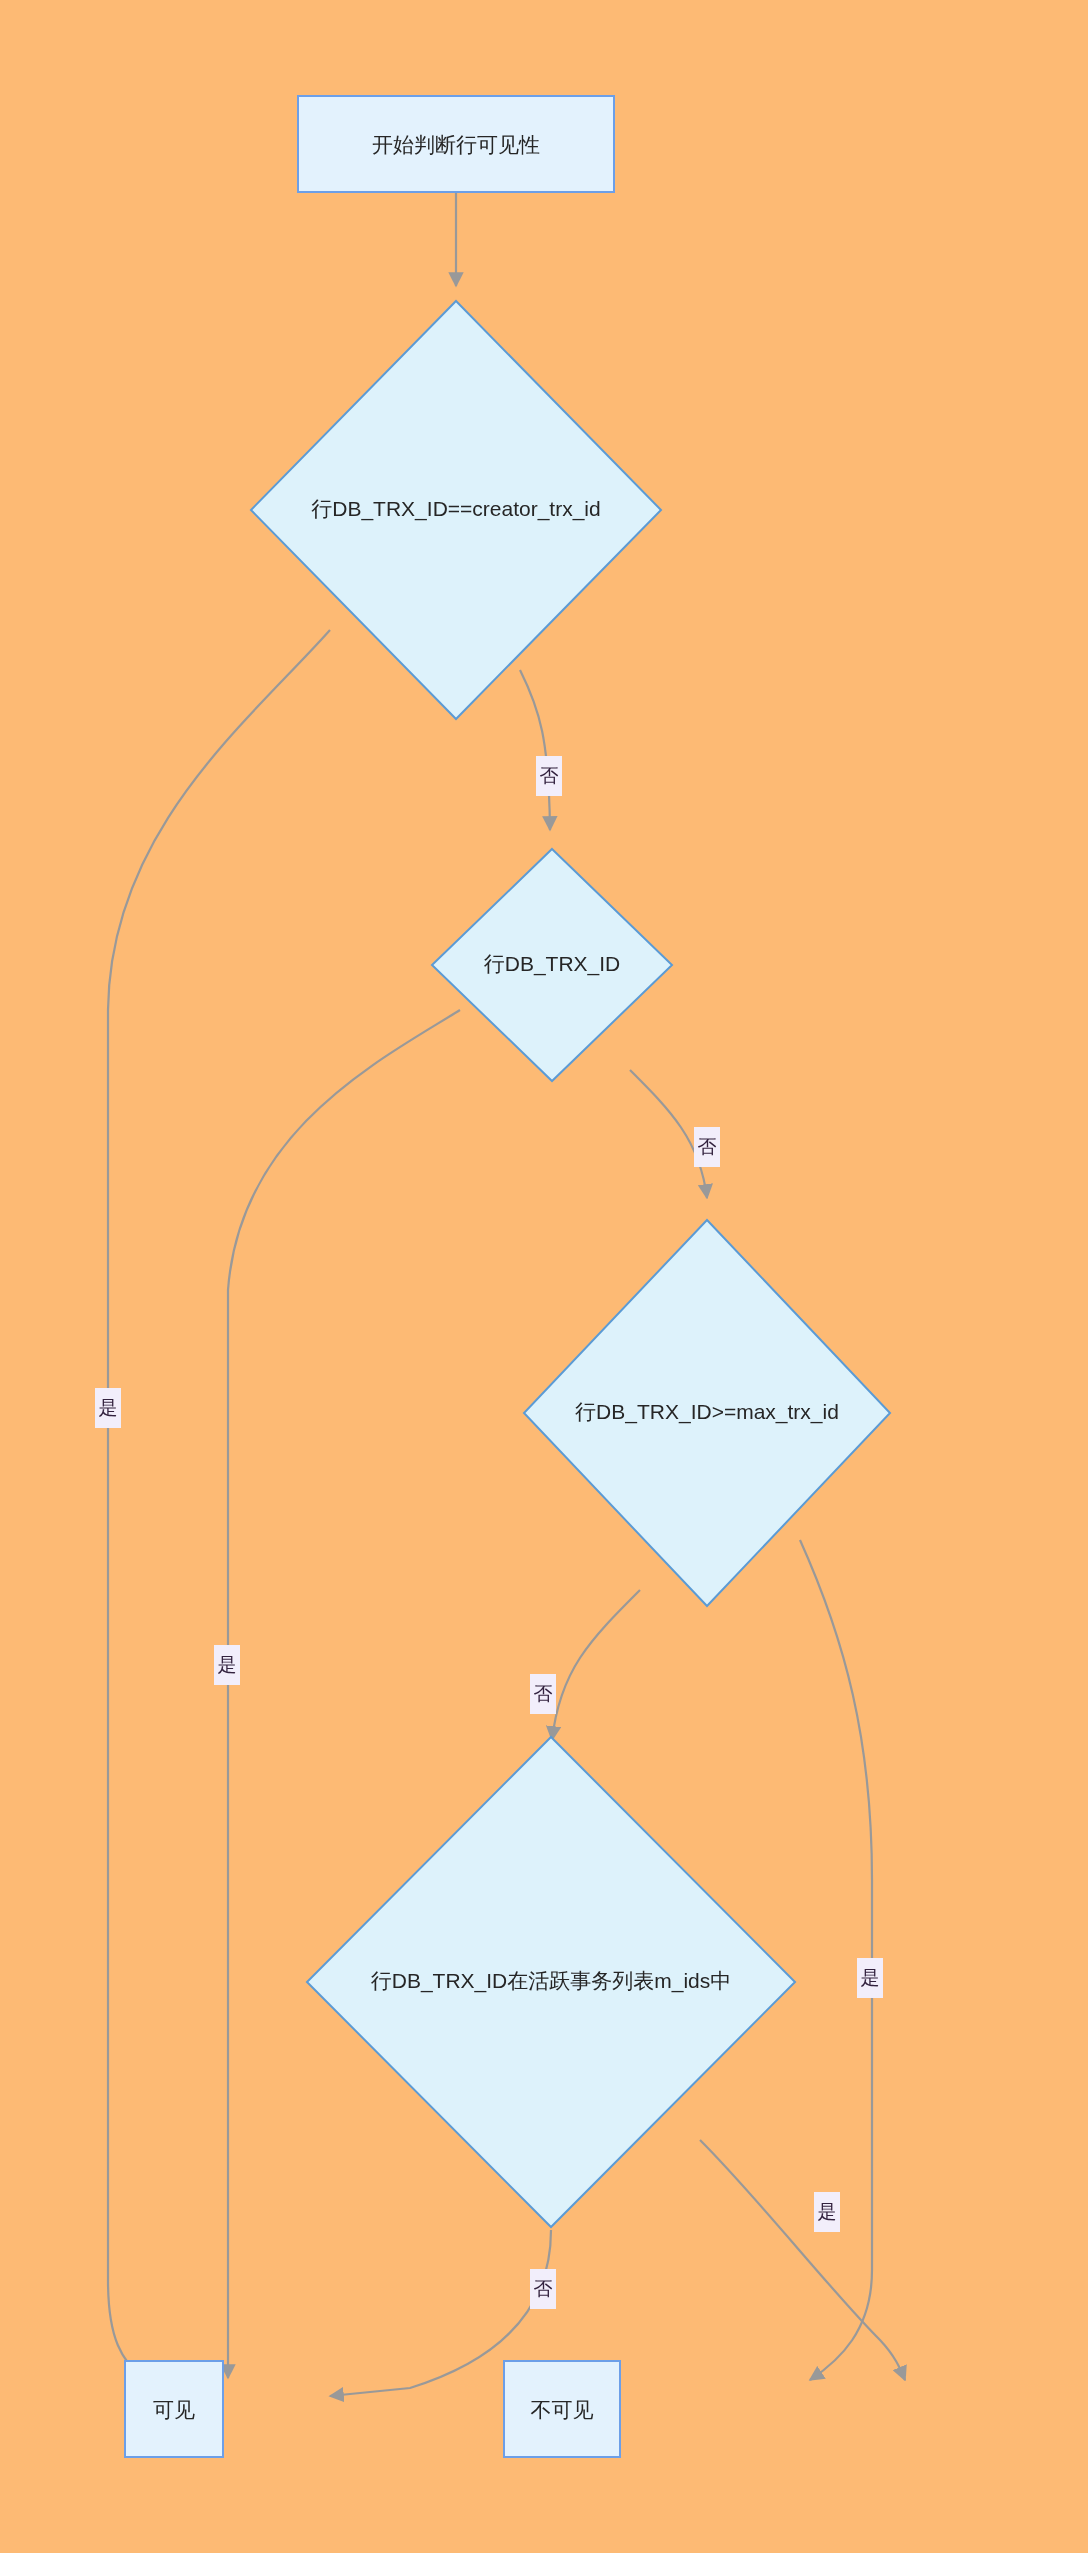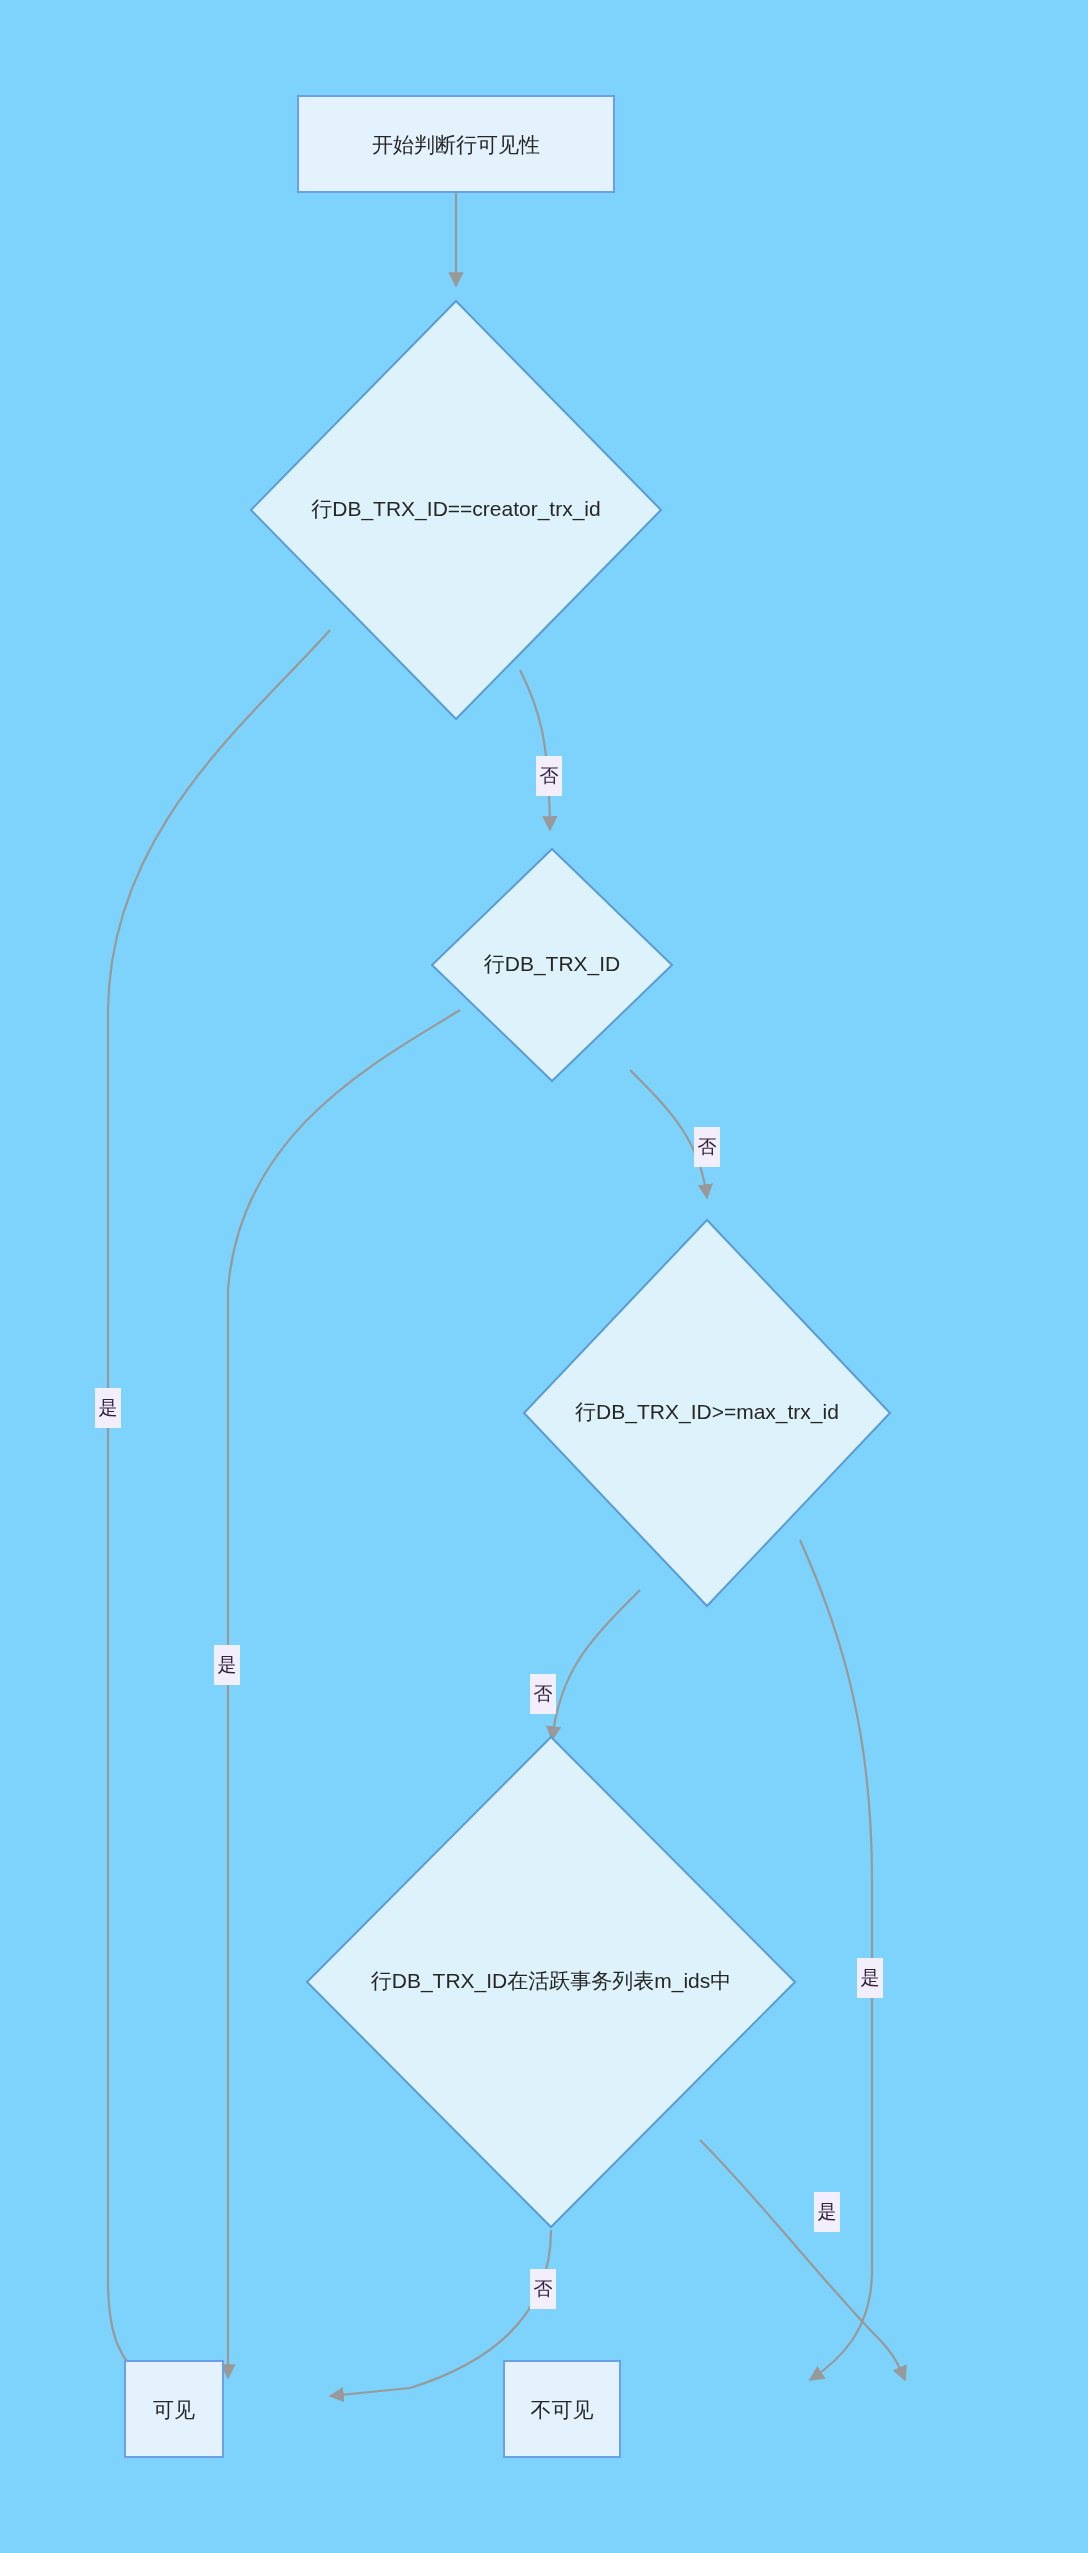--- a/index.html
+++ b/index.html
@@ -7,21 +7,21 @@
     padding: 0;
     background: #ffffff;
   }
   body {
     font-family: "Liberation Sans", "DejaVu Sans", sans-serif;
   }
   #canvas {
     position: relative;
     width: 1088px;
     height: 2553px;
-    background: #7dd3fc;
+    background: #fdba74;
     overflow: hidden;
   }
   svg#flow {
     position: absolute;
     left: 0;
     top: 0;
     width: 1088px;
     height: 2553px;
   }
   .node-rect {

